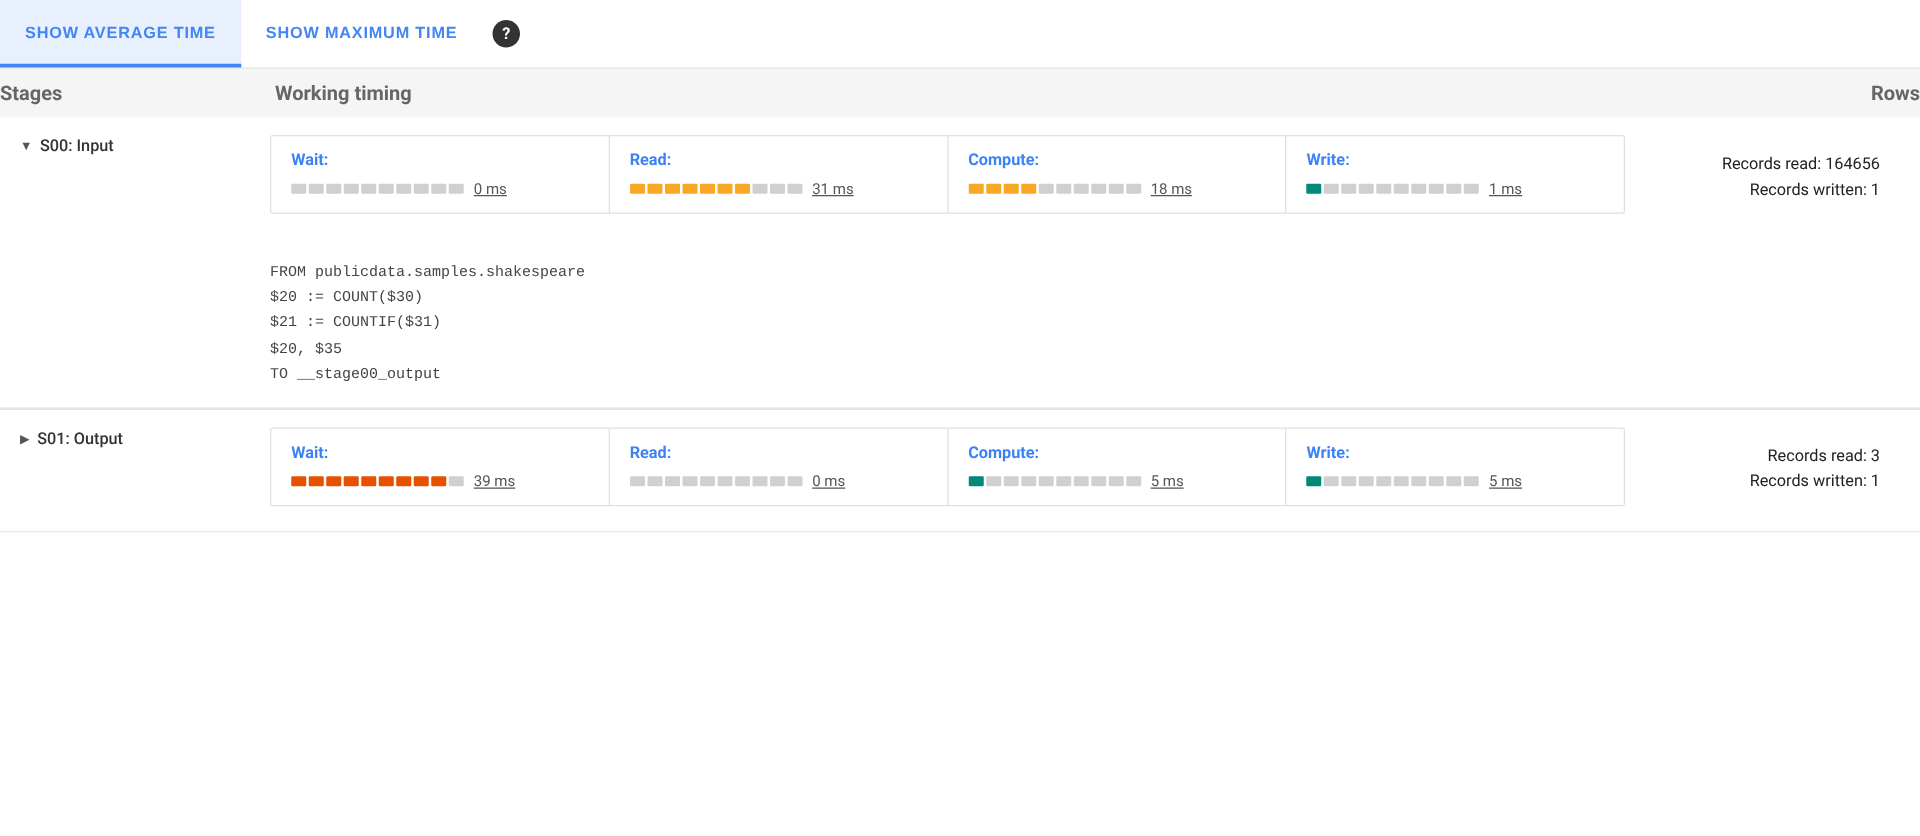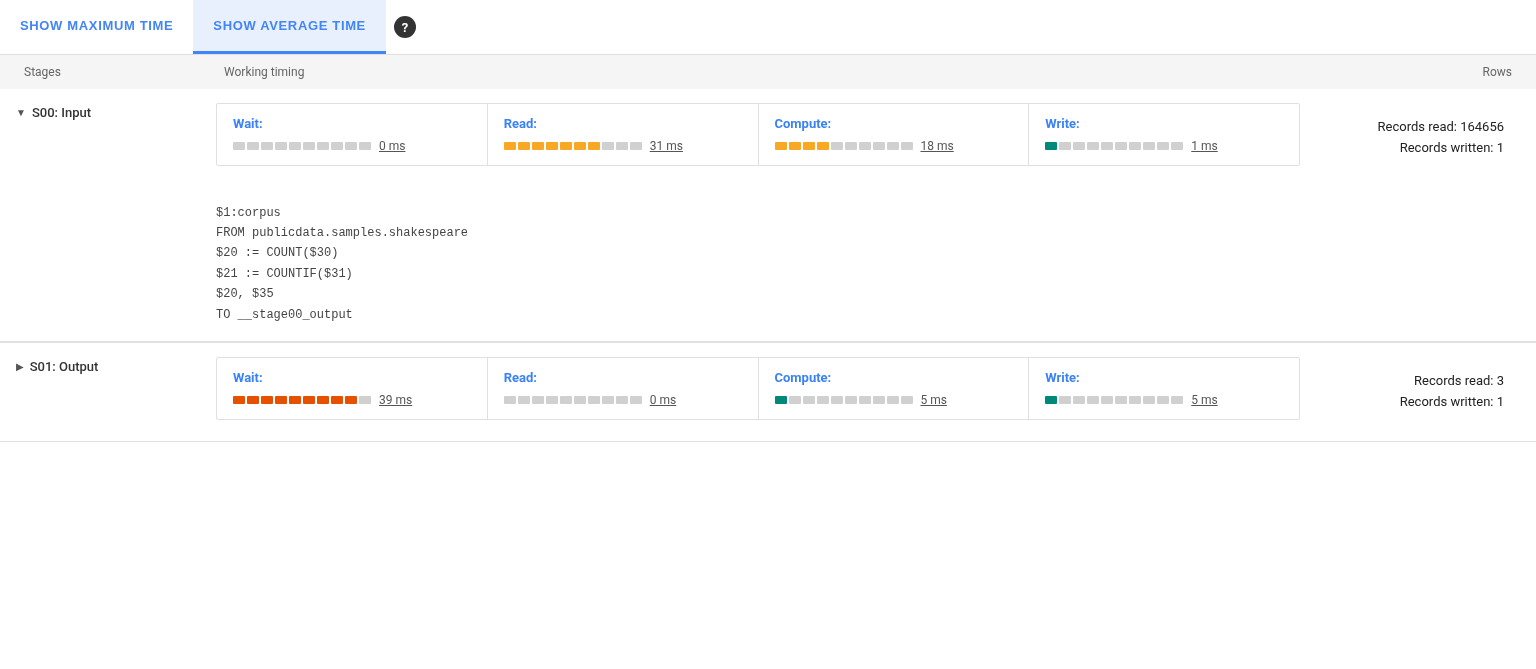--- a/index.html
+++ b/index.html
@@ -46,27 +46,27 @@
       font-size: 13px;
       font-weight: bold;
       margin-left: 8px;
       cursor: pointer;
     }
 
     
     .col-headers {
       display: flex;
       background: #f5f5f5;
-      padding: 10px 24px;
-      font-size: 12px;
+      padding: 10px 0;
+      font-size: 16px;
       color: #666;
-      font-weight: 400;
+      font-weight: 700;
     }
     .col-stages { width: 200px; }
-    .col-working { flex: 1; }
+    .col-working { flex: 1; margin-left: 20px; }
     .col-rows { width: 220px; text-align: right; }
 
     
     .stage-row {
       border-bottom: 1px solid #e0e0e0;
     }
     .stage-header {
       display: flex;
       align-items: flex-start;
       padding: 14px 16px;
@@ -147,22 +147,22 @@
       color: #444;
       line-height: 1.7;
       background: #fff;
       border-bottom: 1px solid #e0e0e0;
     }
   </style>
 </head>
 <body>
 
 <div class="top-bar">
+  <button class="tab-btn active">SHOW AVERAGE TIME</button>
   <button class="tab-btn">SHOW MAXIMUM TIME</button>
-  <button class="tab-btn active">SHOW AVERAGE TIME</button>
   <span class="help-icon">?</span>
 </div>
 
 <div class="col-headers">
   <div class="col-stages">Stages</div>
   <div class="col-working">Working timing</div>
   <div class="col-rows">Rows</div>
 </div>
 
 <div class="stage-row">
@@ -249,21 +249,20 @@
         </div>
       </div>
     </div>
     <div class="rows-panel">
       <div>Records read: 164656</div>
       <div>Records written: 1</div>
     </div>
   </div>
 
   <div class="code-block">
-    <div>$1:corpus</div>
     <div>FROM publicdata.samples.shakespeare</div>
     <div>$20 := COUNT($30)</div>
     <div>$21 := COUNTIF($31)</div>
     <div>$20, $35</div>
     <div>TO __stage00_output</div>
   </div>
 </div>
 
 <div class="stage-row">
   <div class="stage-header">

